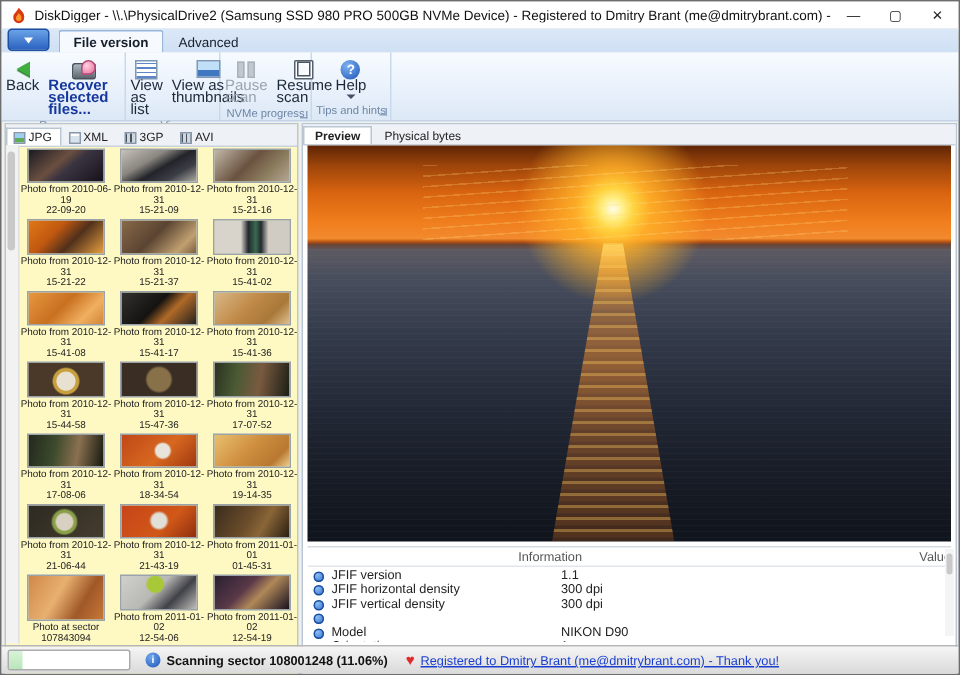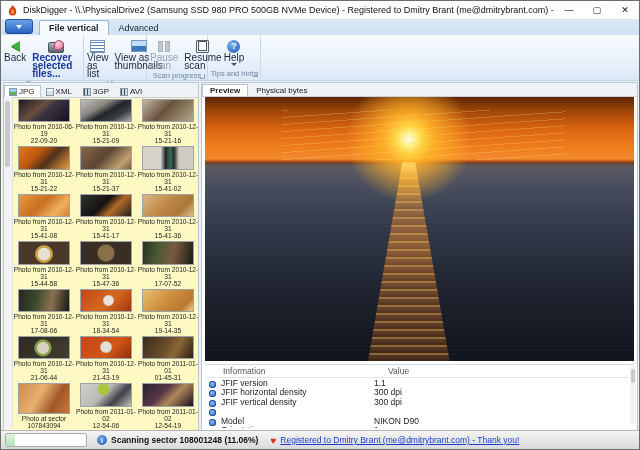--- a/index.html
+++ b/index.html
@@ -67,21 +67,21 @@
     background:repeating-linear-gradient(176deg, rgba(255,220,130,.5) 0 1px, transparent 1px 7px);}
   #photo .reflection{position:absolute;inset:0;
     clip-path:polygon(46% 24.6%, 49% 24.6%, 57% 100%, 38% 100%);
     background:
       repeating-linear-gradient(180deg, rgba(255,200,90,.38) 0 2px, rgba(255,160,60,.08) 2px 5px, transparent 5px 8px),
       linear-gradient(180deg, transparent 0 24.4%, rgba(255,214,96,.95) 25.2%, rgba(255,176,56,.66) 31%, rgba(236,136,44,.42) 42%, rgba(228,128,40,.5) 55%, rgba(206,106,32,.38) 72%, rgba(176,86,26,.3) 100%);}
   #photo .ripples{position:absolute;left:0;top:26%;width:100%;height:74%;opacity:.35;
     background:repeating-linear-gradient(180deg, rgba(255,255,255,.07) 0 1px, transparent 1px 4px);}
   
   #info-table{position:absolute;left:3px;top:281px;width:429px;height:63px;border-top:1px solid #d5dbe2;font-size:8.5px;color:#222;overflow:hidden;}
-  .info-head{display:flex;color:#555;border-bottom:1px solid #e2e6ea;height:12px;align-items:center;}
+  .info-head{display:flex;color:#555;border-bottom:1px solid #e2e6ea;height:12px;align-items:center;text-align:right;}
   .info-head .c1{width:165px;padding-left:18px;}
   .info-head .c2{flex:1;}
   .info-row{display:flex;align-items:flex-end;height:9.5px;}
   .info-row .bullet{width:7px;height:7px;border-radius:50%;margin:0 5px 0 4px;background:radial-gradient(circle at 35% 30%,#8fc0f4,#2a68c8);box-shadow:0 0 0 1px #1d4fa0 inset;}
   .info-row .c1{width:153px;}
   .info-row .c2{flex:1;}
   #info-scroll{position:absolute;right:1px;top:283px;width:6px;height:58px;background:#f4f4f4;}
   #info-scroll .sb{position:absolute;left:1px;top:3px;width:4px;height:14px;border-radius:2px;background:#c9c9c9;}
   
   #statusbar{position:absolute;left:0;bottom:0;width:100%;height:18px;background:linear-gradient(180deg,#f5f5f5,#dadada);border-top:1px solid #b6b6b6;display:flex;align-items:center;font-size:8.5px;}
@@ -105,21 +105,21 @@
     <div id="title-text">DiskDigger - \\.\PhysicalDrive2 (Samsung SSD 980 PRO 500GB NVMe Device) - Registered to Dmitry Brant (me@dmitrybrant.com) - Thank you!</div>
     <div class="win-btn">—</div>
     <div class="win-btn">▢</div>
     <div class="win-btn">✕</div>
   </div>
 
   <div id="ribbon-tabs">
     <div id="app-button">
         <span class="tri"></span>
       </div>
-    <div class="rtab active">File vertical</div>
+    <div class="rtab active">File version</div>
     <div class="rtab">Advanced</div>
   </div>
 
   <div id="ribbon">
     <div class="rgroup" style="width:82px;">
       <div class="rgroup-buttons">
         <div class="rbtn">
           <span class="icon">
               <span class="arrow-left"></span>
             </span>
@@ -174,21 +174,21 @@
         <div class="rbtn">
           <span class="icon">
               <span class="icon-play-wrap">
                 <span class="icon-play"></span>
               </span>
             </span>
           <span class="lbl">Resume
 scan</span>
         </div>
       </div>
-      <div class="rgroup-label"><span>Scan progress</span><span class="dial"></span></div>
+      <div class="rgroup-label"><span>NVMe progress</span><span class="dial"></span></div>
     </div>
 
     <div class="rgroup" style="width:52px;">
       <div class="rgroup-buttons" style="justify-content:center;">
         <div class="rbtn">
           <span class="icon">
               <span class="icon-help">?</span>
             </span>
           <span class="lbl">Help</span>
           <span class="caret-dn"></span>

